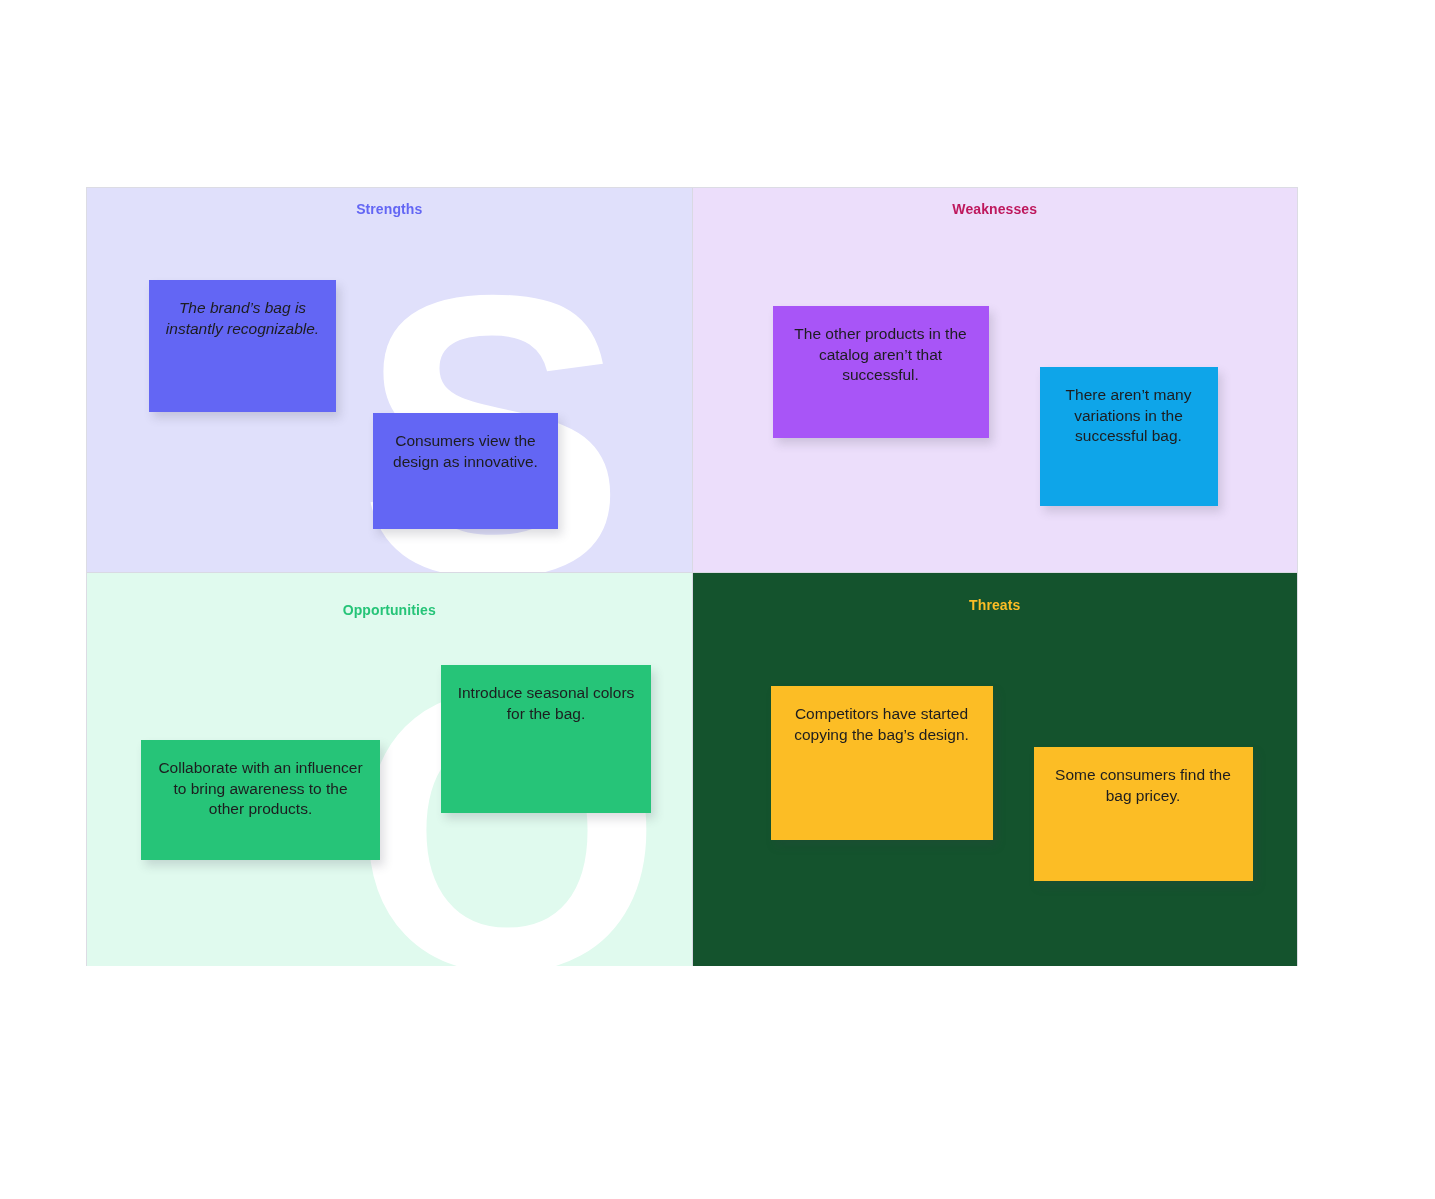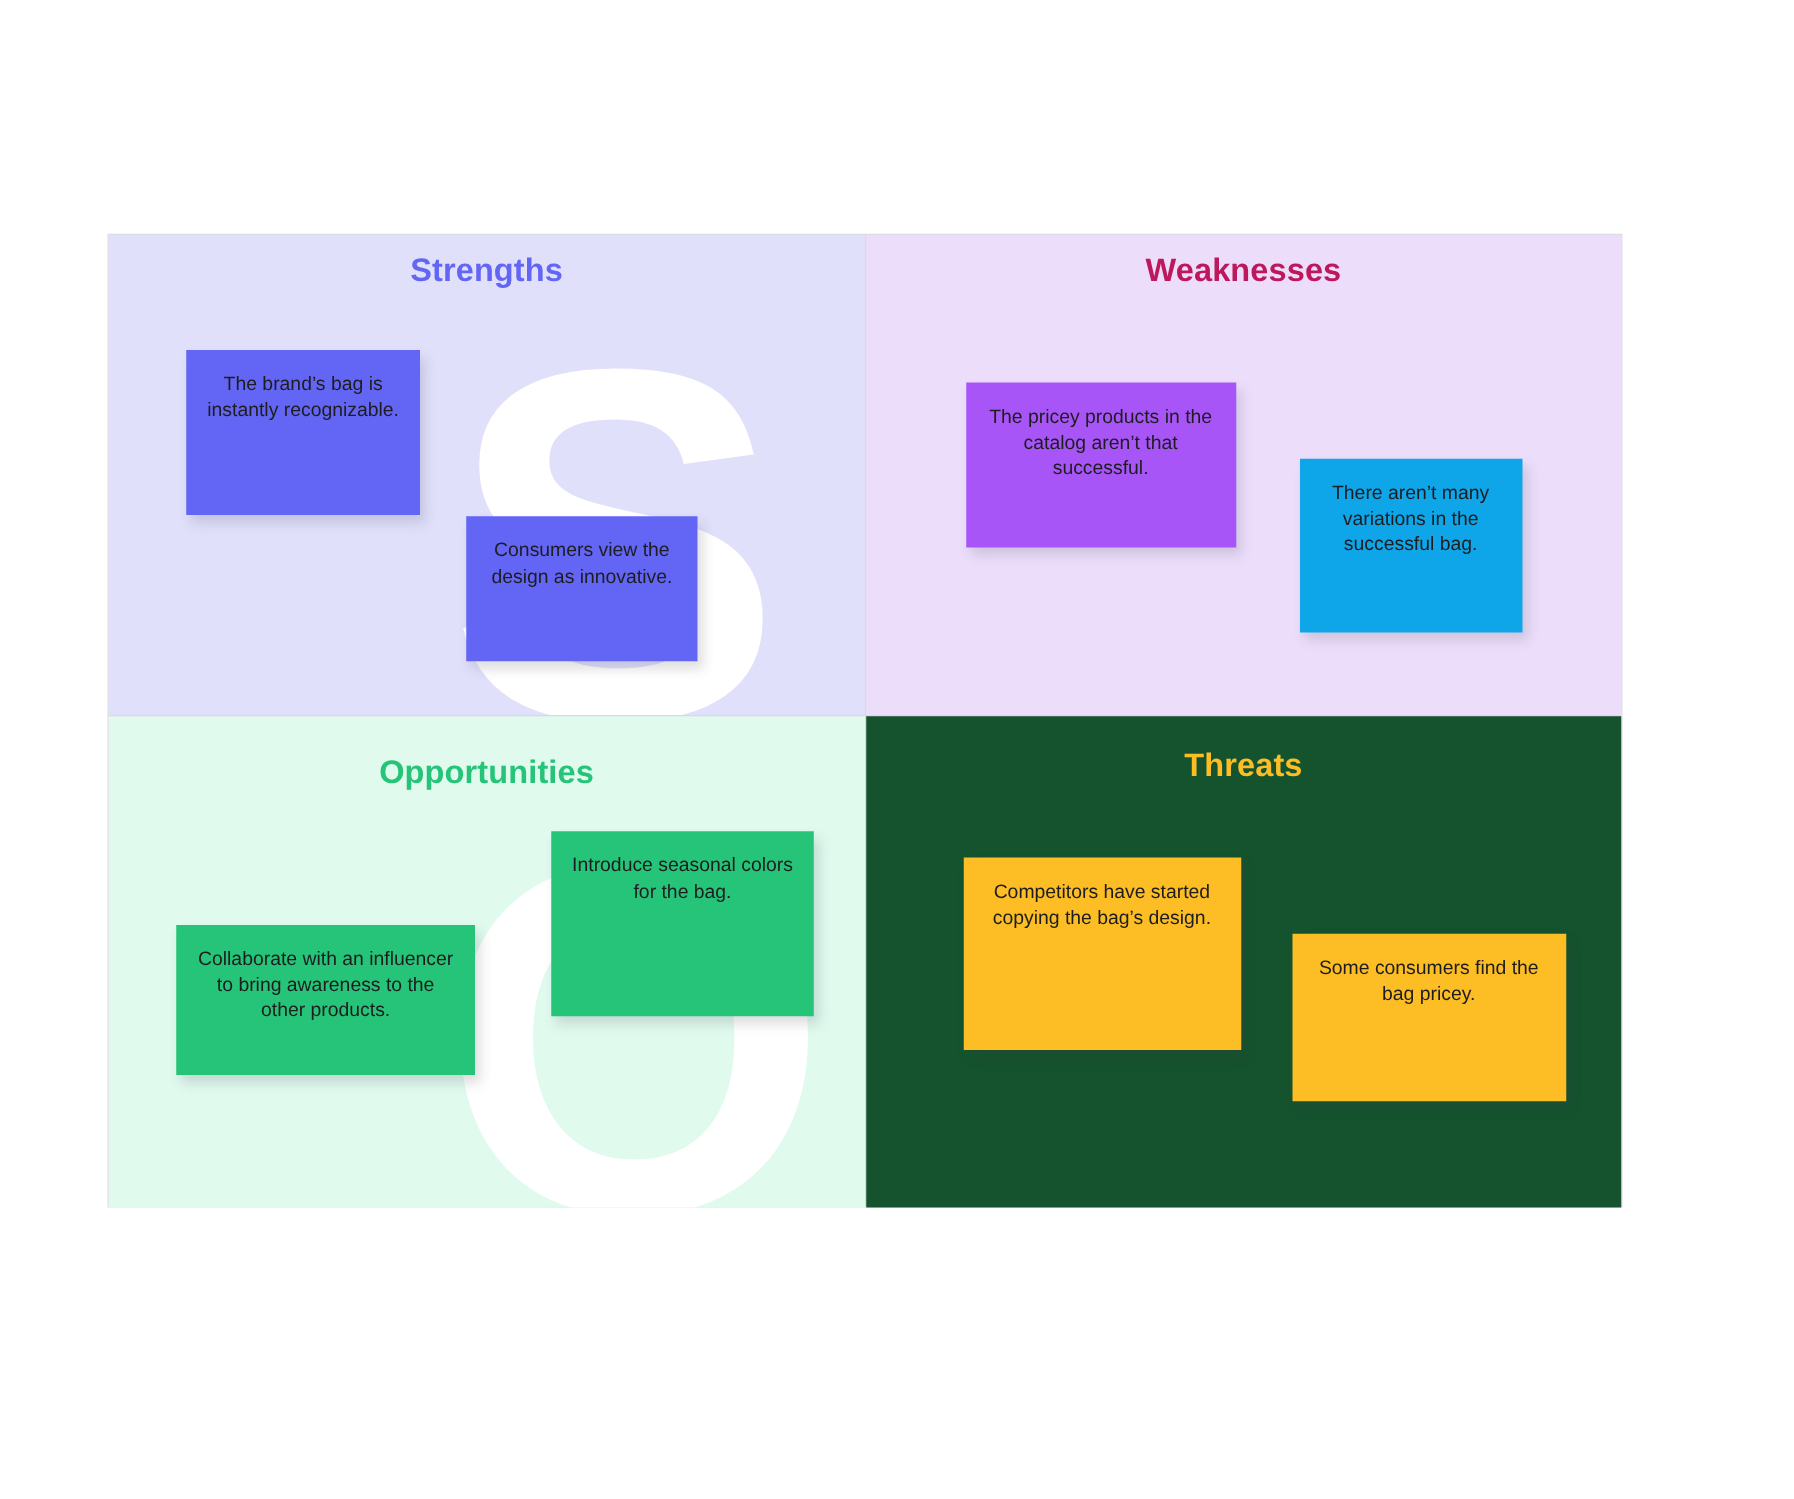--- a/index.html
+++ b/index.html
@@ -36,21 +36,21 @@
   .q-strengths     { background: #e0e0fb; }
   .q-weaknesses    { background: #ecdefb; }
   .q-opportunities { background: #e0faee; }
   .q-threats       { background: #14532d; }
 
   .q-title {
     position: absolute;
     left: 0;
     right: 0;
     text-align: center;
-    font-size: 26px;
+    font-size: 14px;
     font-weight: bold;
     letter-spacing: 0.1px;
     z-index: 5;
     pointer-events: none;
   }
   .q-strengths .q-title     { top: 13px;  color: #6366f4; }
   .q-weaknesses .q-title    { top: 13px;  color: #be185d; }
   .q-opportunities .q-title { top: 29px;  color: #26c478; }
   .q-threats .q-title       { top: 24px;  color: #fcbd25; }
 
@@ -76,21 +76,21 @@
     line-height: 1.33;
     color: #1d1d1f;
     text-align: center;
     box-shadow: 4px 6px 9px rgba(60, 60, 80, 0.17);
   }
   .note-text {
     display: block;
   }
 
   
-  #note-s1 { left: 62px;  top: 92px;  width: 187px; height: 132px; background: #6366f4; }
+  #note-s1 { left: 62px;  top: 92px;  width: 187px; height: 132px; background: #6366f4; font-style: italic; }
   #note-s2 { left: 286px; top: 225px; width: 185px; height: 116px; background: #6366f4; }
 
   
   #note-w1 { left: 80px;  top: 118px; width: 216px; height: 132px; background: #a855f7; }
   #note-w2 { left: 347px; top: 179px; width: 178px; height: 139px; background: #0ea5e9; }
 
   
   #note-o1 { left: 54px;  top: 167px; width: 239px; height: 120px; background: #26c478; }
   #note-o2 { left: 354px; top: 92px;  width: 210px; height: 148px; background: #26c478; }
 
@@ -113,21 +113,21 @@
     <div class="note" id="note-s2">
       <span class="note-text">Consumers view the design as innovative.</span>
     </div>
   </div>
 
   <div class="quadrant q-weaknesses">
 
     <div class="q-title">Weaknesses</div>
 
     <div class="note" id="note-w1">
-      <span class="note-text">The pricey products in the catalog aren’t that successful.</span>
+      <span class="note-text">The other products in the catalog aren’t that successful.</span>
     </div>
     <div class="note" id="note-w2">
       <span class="note-text">There aren’t many variations in the successful bag.</span>
     </div>
   </div>
 
   <div class="quadrant q-opportunities">
     <div class="watermark wm-o">O</div>
     <div class="q-title">Opportunities</div>
 

